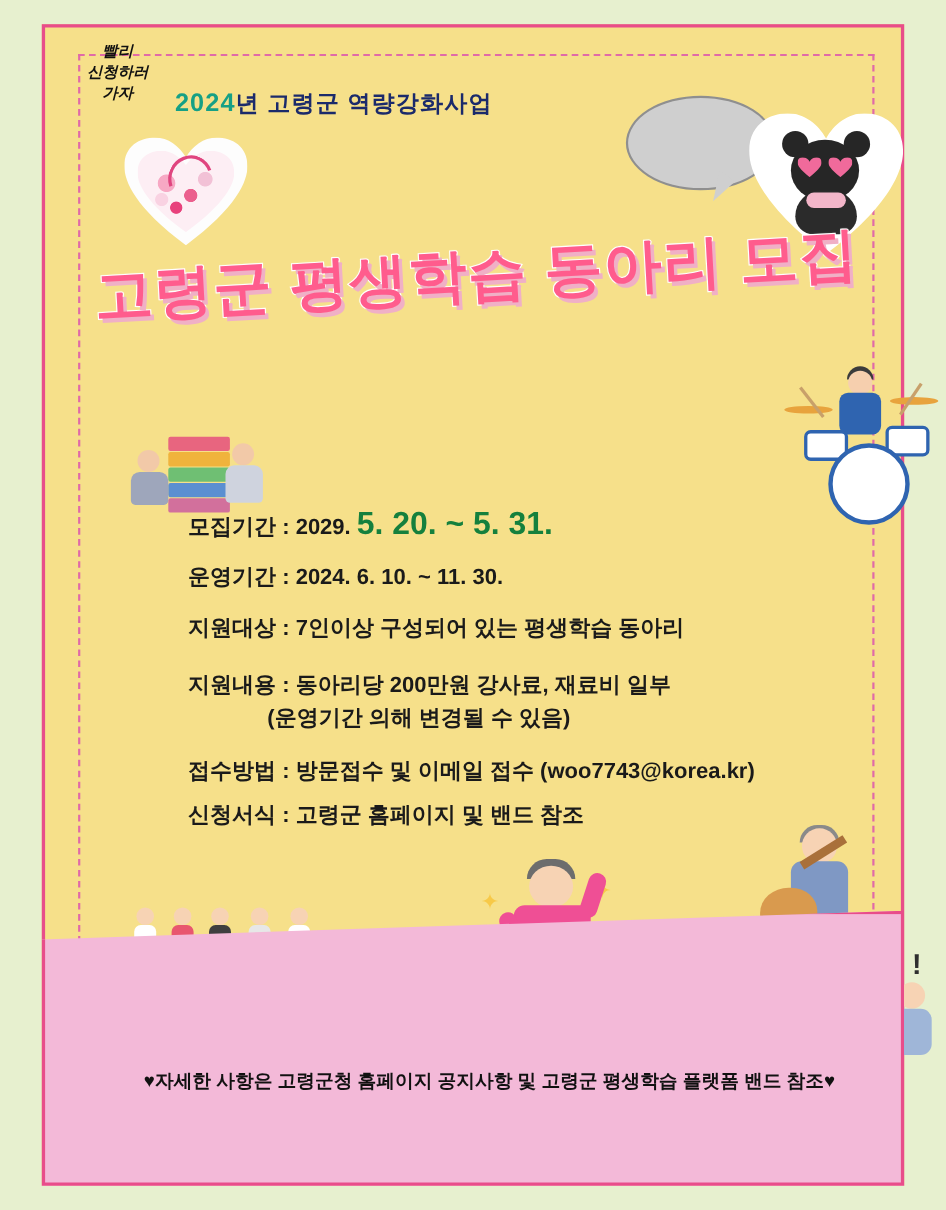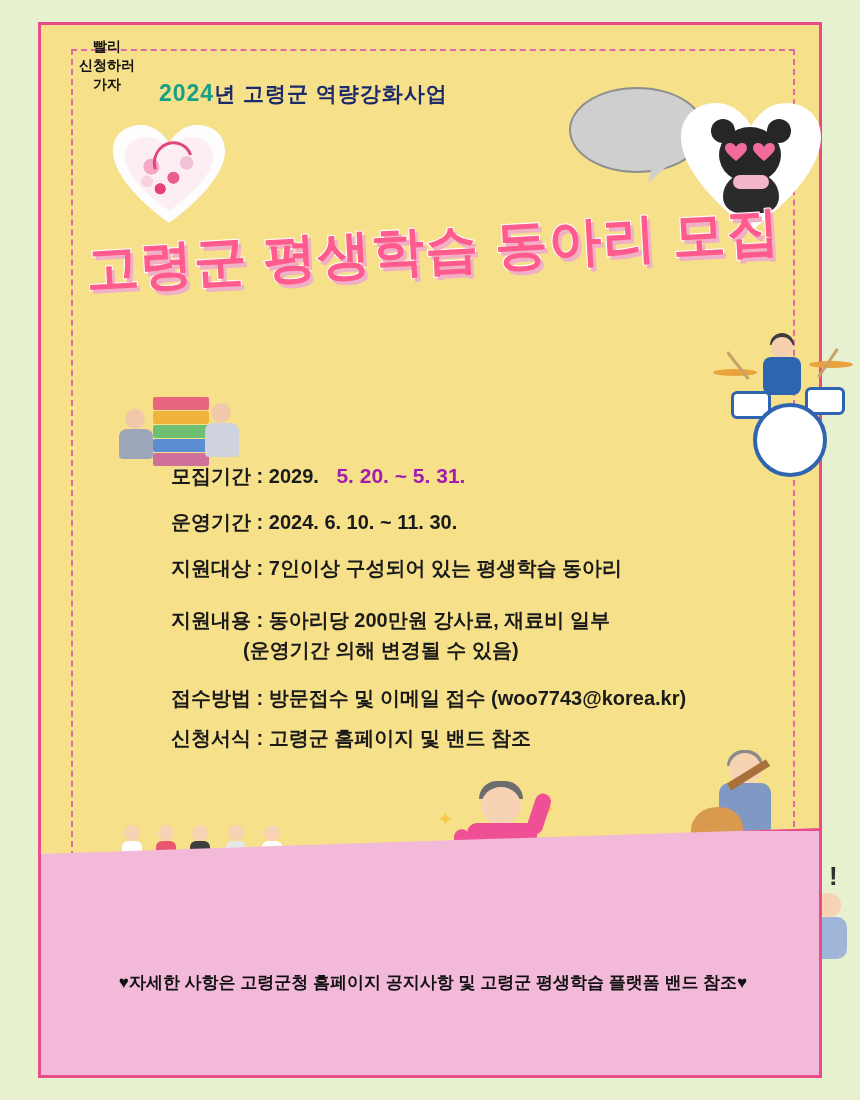--- a/index.html
+++ b/index.html
@@ -197,20 +197,21 @@
   .bubble-text {
     position: absolute;
     left: 0;
     top: 12px;
     width: 132px;
     text-align: center;
     font-size: 14px;
     font-weight: bold;
     line-height: 19px;
     color: #111;
+    font-style: italic;
   }
 
   
   .main-title {
     position: absolute;
     left: 0;
     top: 190px;
     width: 784px;
     text-align: center;
     font-size: 53px;
@@ -248,42 +249,41 @@
   }
   .info-row {
     font-size: 20px;
     font-weight: bold;
     line-height: 26px;
     margin-bottom: 20px;
     white-space: nowrap;
   }
   .info-row.pair { margin-bottom: 4px; margin-top: 26px; }
   .info-row .hl {
-    color: #a21caf;
-    font-size: 21px;
-    margin-left: 12px;
+    color: #15803d;
+    font-size: 29px;
   }
   .info-row.indent { padding-left: 72px; margin-bottom: 22px; }
   .info-row.tight { margin-bottom: 14px; }
 
   
   .bottom-panel {
     position: absolute;
     left: 38px;
     top: 828px;
     width: 784px;
     height: 250px;
     background: #f3b9d8;
     border: 3px solid #e84d8a;
     box-sizing: border-box;
     clip-path: polygon(0 26px, 100% 0, 100% 100%, 0 100%);
   }
   .bottom-note {
     position: absolute;
-    left: 0;
+    left: 12px;
     top: 140px;
     width: 784px;
     text-align: center;
     font-size: 17px;
     font-weight: bold;
     color: #111;
     white-space: nowrap;
   }
   .bottom-contact {
     position: absolute;

